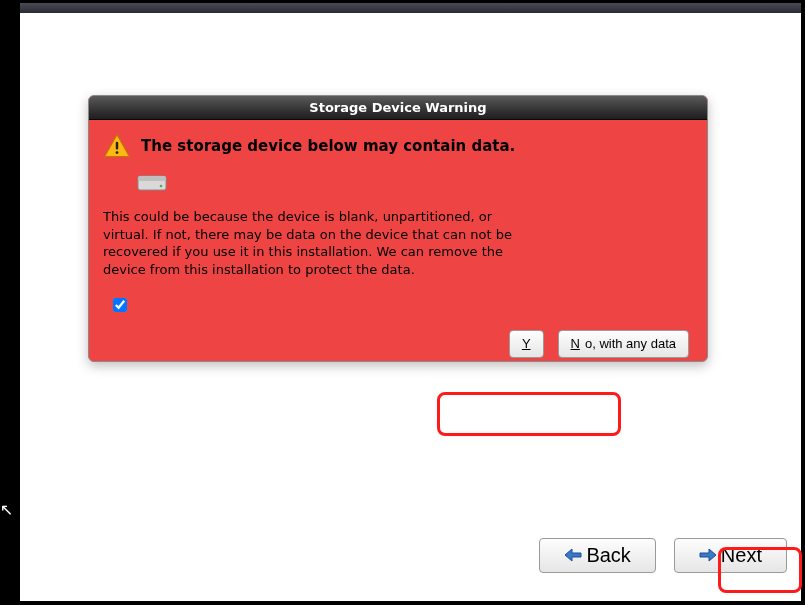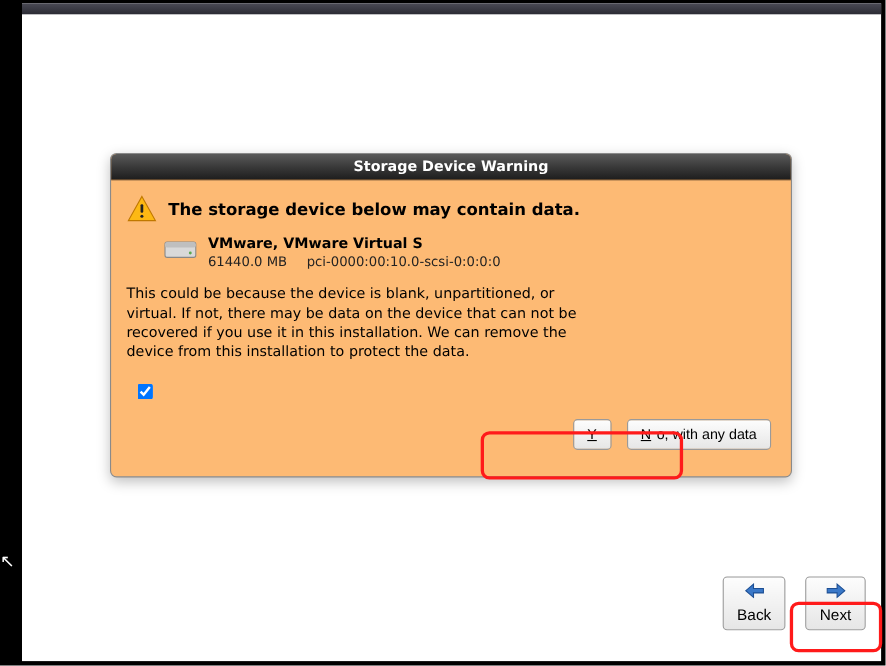--- a/index.html
+++ b/index.html
@@ -21,42 +21,41 @@
     bottom: 4px;
     background: #fff;
   }
   .topbar {
     height: 10px;
     background: linear-gradient(to bottom, #4a4a55, #2b2b34);
   }
   .dialog {
     position: absolute;
     top: 92px;
-    left: 80px;
+    left: 68px;
     width: 620px;
     border: 1px solid #8a8a8a;
     border-radius: 6px;
-    background: #fdba74;
+    background: #ef4444;
     box-shadow: 0 4px 12px rgba(0,0,0,0.25);
-    margin-top: 44px;
   }
   .dialog-title {
     height: 24px;
     line-height: 24px;
     text-align: center;
     color: #fff;
     font-weight: bold;
     font-size: 13px;
     background: linear-gradient(to bottom, #5a5a5a 0%, #3a3a3a 50%, #1e1e1e 100%);
     border-top-left-radius: 5px;
     border-top-right-radius: 5px;
     border-bottom: 1px solid #000;
   }
   .dialog-body {
-    padding: 12px 14px 24px 14px;
+    padding: 12px 14px 3px 14px;
   }
   .heading-row {
     display: flex;
     align-items: center;
     gap: 10px;
     margin-bottom: 10px;
   }
   .warn-icon svg { display: block; }
   .heading-text {
     font-weight: bold;
@@ -119,28 +118,27 @@
     position: absolute;
     bottom: 28px;
     right: 14px;
     display: flex;
     gap: 18px;
   }
   .nav-btn {
     display: inline-flex;
     align-items: center;
     gap: 4px;
-    padding: 5px 12px;
-    font-size: 14px;
+    padding: 5px 24px;
+    font-size: 20px;
     background: linear-gradient(to bottom, #fdfdfd, #e6e6e6);
     border: 1px solid #9a9a9a;
     border-radius: 4px;
     cursor: pointer;
     color: #000;
-    flex-direction: column;
   }
   .cursor {
     position: absolute;
     left: 0px;
     top: 500px;
     color: #fff;
     font-size: 16px;
     pointer-events: none;
     text-shadow: 0 0 2px #000;
   }
@@ -167,27 +165,20 @@
       </div>
 
       <div class="device-row">
         <span class="hdd-icon">
           <svg width="30" height="24" viewBox="0 0 30 24">
             <rect x="1" y="6" width="28" height="14" rx="2" fill="#d9d9d9" stroke="#888" stroke-width="1"></rect>
             <rect x="1" y="6" width="28" height="5" rx="2" fill="#bfbfbf"></rect>
             <circle cx="24" cy="16" r="1.3" fill="#5aa84f"></circle>
           </svg>
         </span>
-        <div>
-          <div class="device-name">VMware, VMware Virtual S</div>
-          <div class="device-sub">
-            <span class="size">61440.0 MB</span>
-            <span>pci-0000:00:10.0-scsi-0:0:0:0</span>
-          </div>
-        </div>
       </div>
 
 
       <p class="para">
         <span>This could be because the device is </span><b>blank</b><span>, </span><b>unpartitioned</b><span>, or </span><b>virtual</b><span>. If not, there may be data on the device that can not be recovered if you use it in this installation. We can remove the device from this installation to protect the data.</span>
       </p>
 
 
       <label class="check-row">
         <input type="checkbox" checked="" style="">

